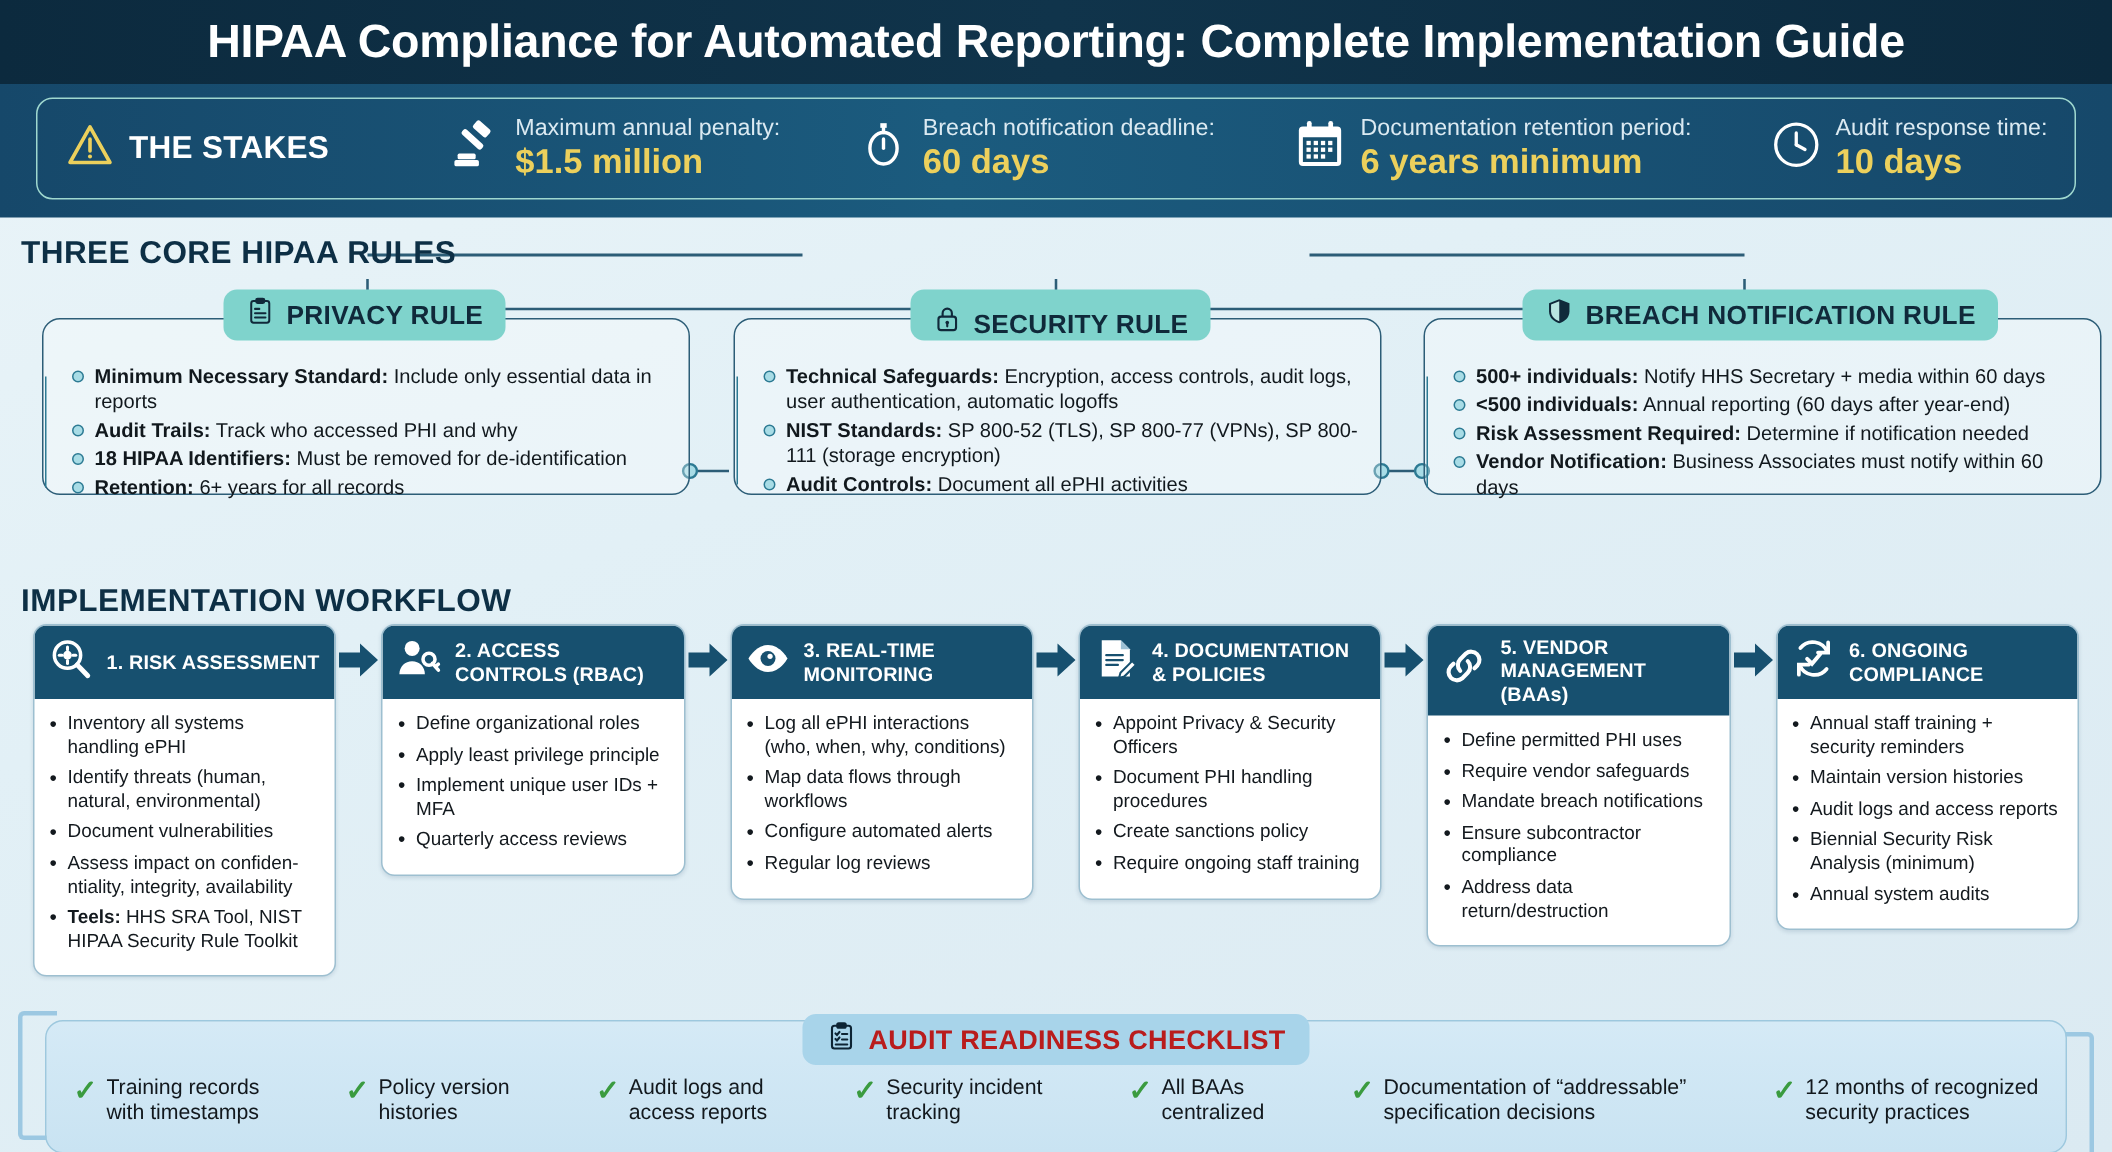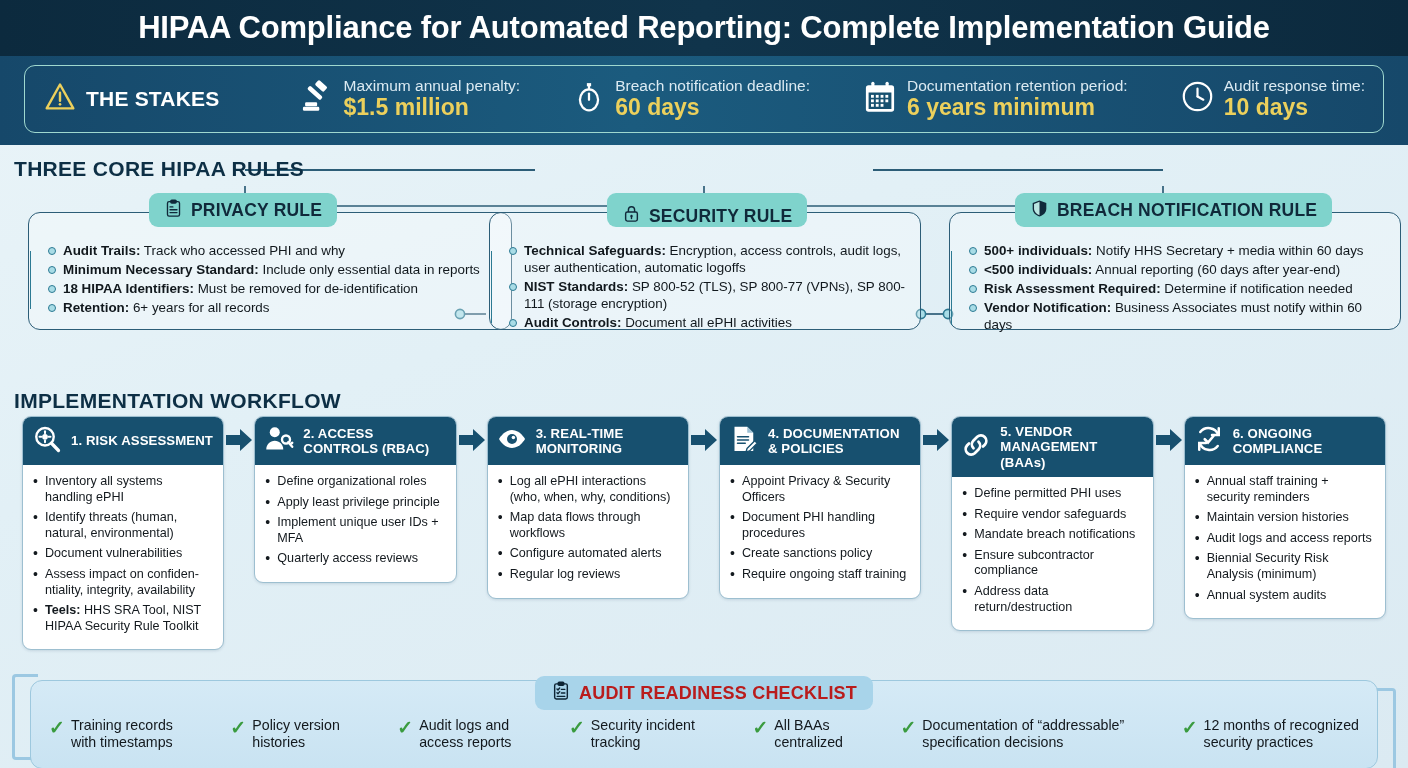--- a/index.html
+++ b/index.html
@@ -285,38 +285,38 @@
       <path d="M460 128 H486"></path>
       <path d="M921 128 H948"></path>
     </g>
     <g fill="#a8dce6" stroke="#2c7a93" stroke-width="1.6">
       <circle cx="460" cy="128" r="4.6"></circle>
       <circle cx="921" cy="128" r="4.6"></circle>
       <circle cx="948" cy="128" r="4.6"></circle>
     </g>
   </svg>
 
-  <div class="rule-card" style="left:28px; top:26px; width:484px; height:118px;">
+  <div class="rule-card" style="left:28px; top:26px; width:432px; height:118px;">
     <div class="pill" style="left:120px;">
       <span>
         <svg width="19" height="19" viewBox="0 0 24 24" fill="none" stroke="#10293a" stroke-width="1.7">
           <rect x="4.4" y="3.4" width="15.2" height="18.2" rx="2"></rect>
           <rect x="8.6" y="1.4" width="6.8" height="3.6" rx="1.2" fill="#10293a"></rect>
           <line x1="7.6" y1="10" x2="11.2" y2="10" stroke-linecap="round"></line>
           <line x1="7.6" y1="13.6" x2="16.4" y2="13.6" stroke-linecap="round"></line>
           <line x1="7.6" y1="17.2" x2="16.4" y2="17.2" stroke-linecap="round"></line>
         </svg>
       </span>
       <span class="pill-label">PRIVACY RULE</span>
     </div>
     <div class="rule-body">
       <ul class="rule-list">
         <div class="node-spine"></div>
+        <li><span class="node-dot"></span><b>Minimum Necessary Standard:</b><span> Include only essential data in reports</span></li>
         <li><span class="node-dot"></span><b>Audit Trails:</b><span> Track who accessed PHI and why</span></li>
-        <li><span class="node-dot"></span><b>Minimum Necessary Standard:</b><span> Include only essential data in reports</span></li>
         <li><span class="node-dot"></span><b>18 HIPAA Identifiers:</b><span> Must be removed for de-identification</span></li>
         <li><span class="node-dot"></span><b>Retention:</b><span> 6+ years for all records</span></li>
       </ul>
     </div>
   </div>
 
   <div class="rule-card" style="left:489px; width:432px; top:26px; height:118px;">
     <div class="pill" style="left:117px;align-items:flex-end;">
       <span>
         <svg width="19" height="19" viewBox="0 0 24 24" fill="none" stroke="#10293a" stroke-width="1.8">

